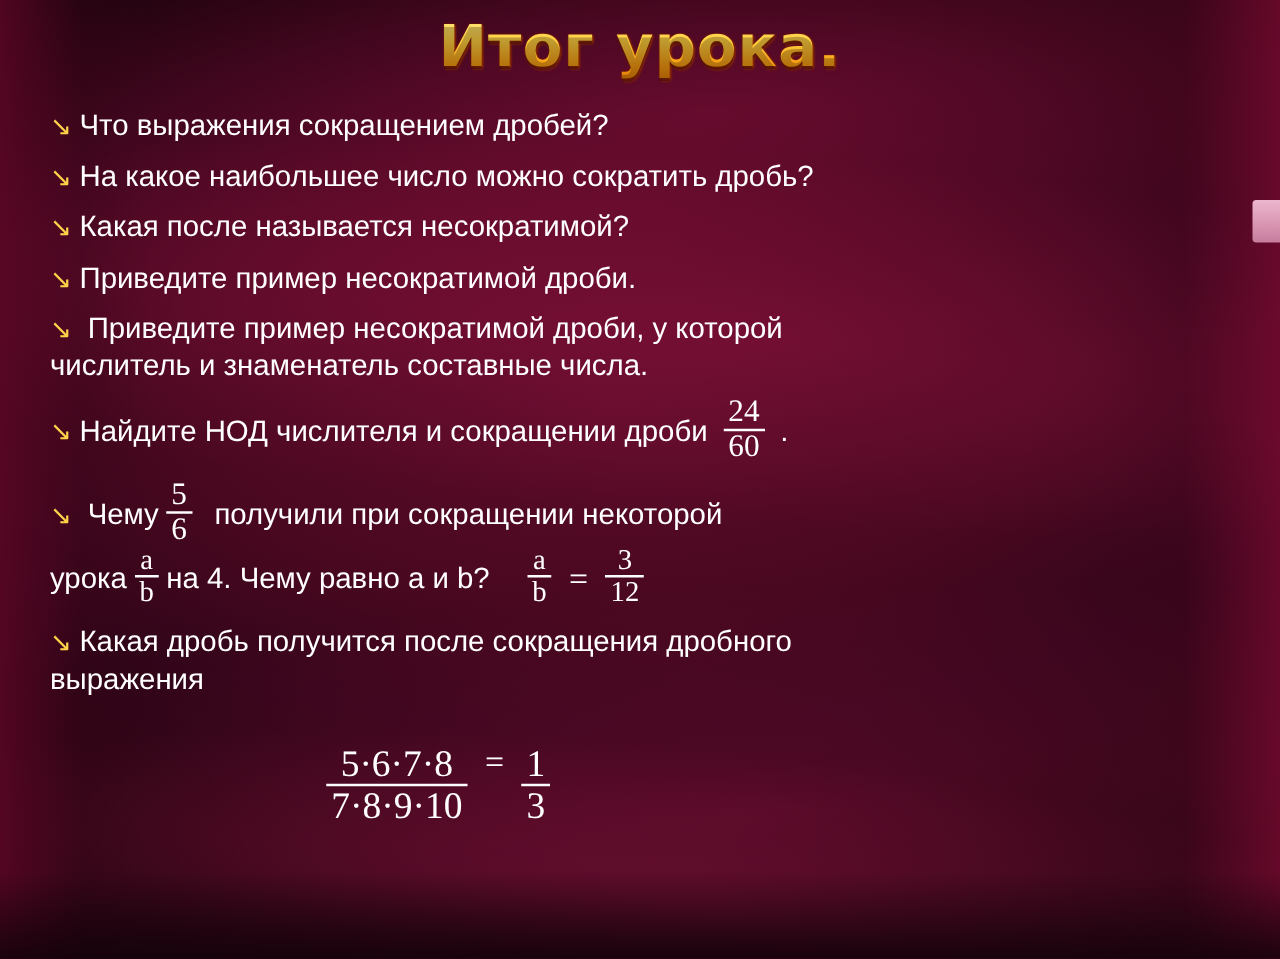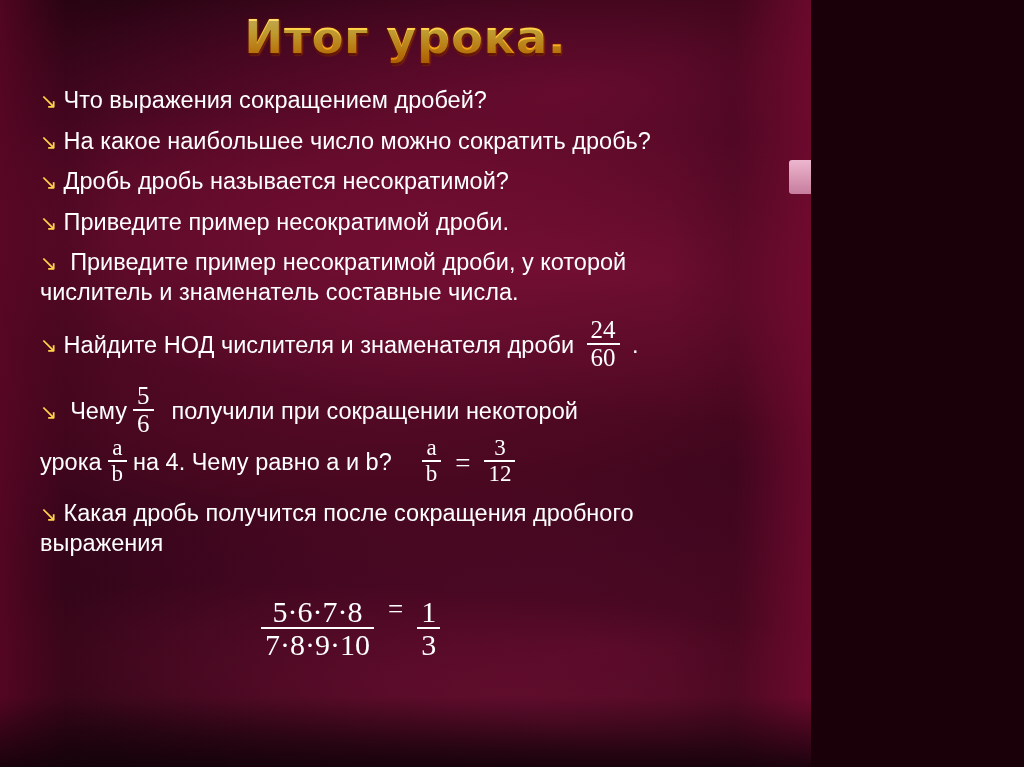--- a/index.html
+++ b/index.html
@@ -2,21 +2,21 @@
 <html><head>
 <meta charset="utf-8">
 <style>
   html, body {
     margin: 0;
     padding: 0;
     background: #1a0008;
   }
   #slide {
     position: relative;
-    width: 811px;
+    width: 1024px;
     height: 767px;
     overflow: hidden;
     background:
       radial-gradient(ellipse 900px 420px at 48% 42%, #5d0b2a 0%, #4a0820 38%, #33051a 62%, #20030f 82%, #16020a 100%),
       #16020a;
     font-family: "Liberation Sans", sans-serif;
     color: #ffffff;
   }
   
   .ribbon {
@@ -176,34 +176,34 @@
 
     <div class="line">
       <span class="bullet">↙</span><span class="txt">Что выражения сокращением дробей?</span>
     </div>
 
     <div class="line">
       <span class="bullet">↙</span><span class="txt">На какое наибольшее число можно сократить дробь?</span>
     </div>
 
     <div class="line">
-      <span class="bullet">↙</span><span class="txt">Дробь дробь называется несократимой?</span>
+      <span class="bullet">↙</span><span class="txt">Какая после называется несократимой?</span>
     </div>
 
     <div class="line">
       <span class="bullet">↙</span><span class="txt">Приведите пример несократимой дроби.</span>
     </div>
 
     <div class="line">
       <span class="bullet">↙</span><span class="txt"> Приведите пример несократимой дроби, у которой</span>
       <div>числитель и знаменатель составные числа.</div>
     </div>
 
     <div class="line q7">
-      <span class="bullet">↙</span><span class="txt">Найдите НОД числителя и знаменателя дроби</span>
+      <span class="bullet">↙</span><span class="txt">Найдите НОД числителя и сокращении дроби</span>
       <span class="frac">
         <span class="num">24</span>
         <span class="den">60</span>
       </span>
       <span class="txt">.</span>
     </div>
 
     <div class="line">
       <div class="q8-row1">
         <span class="bullet">↙</span>

